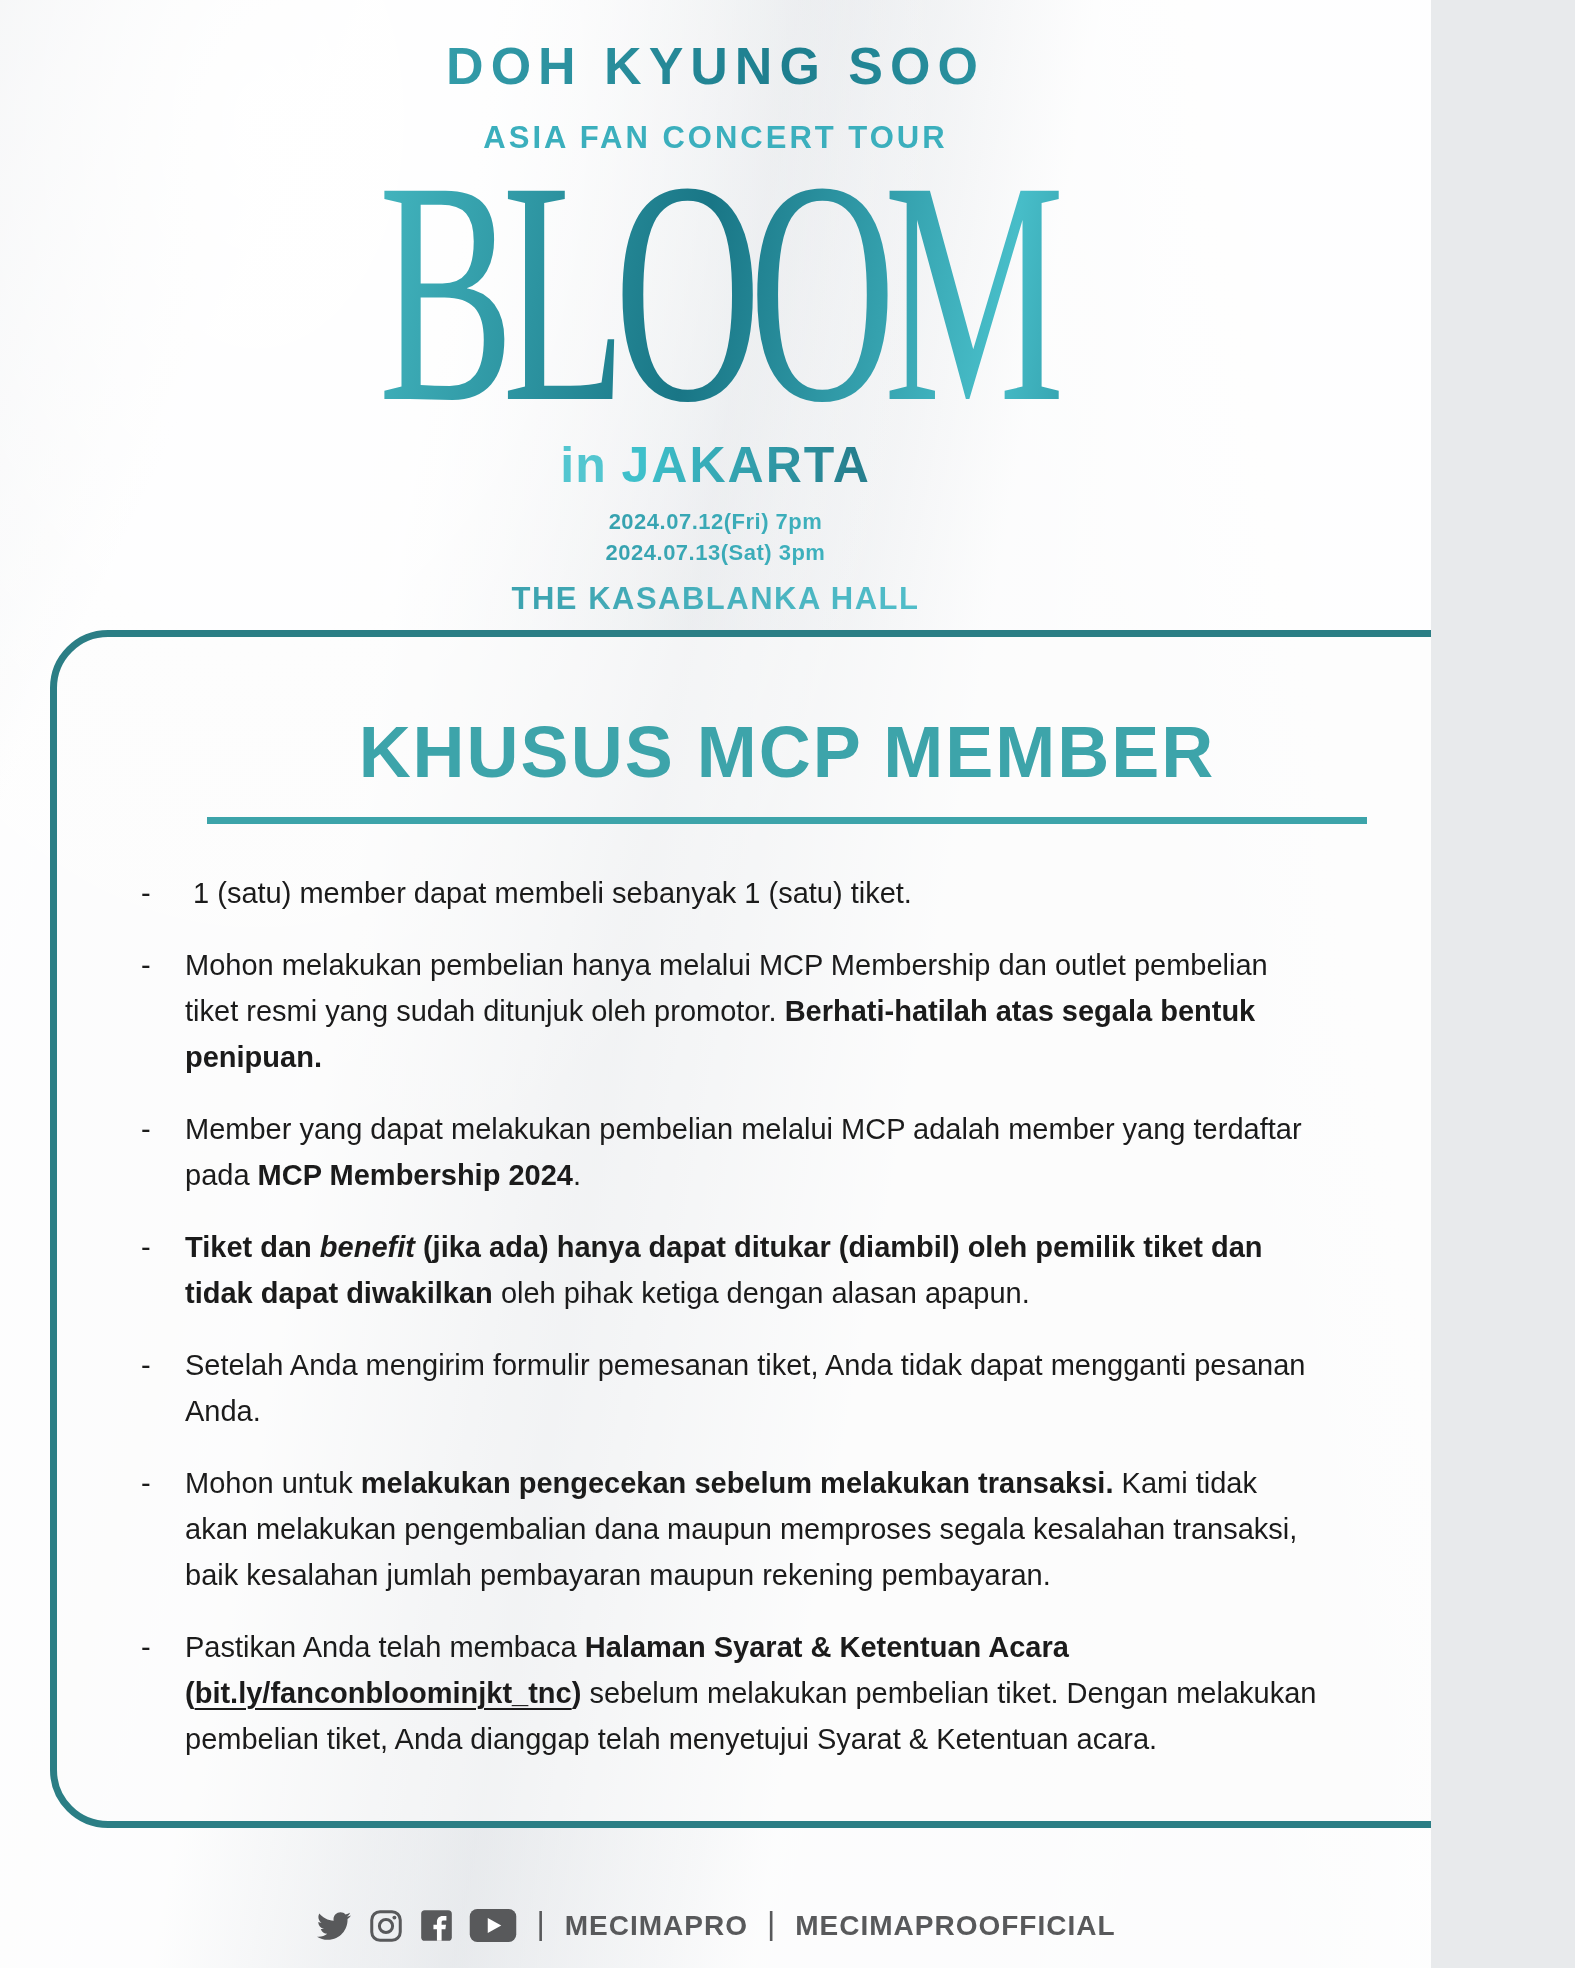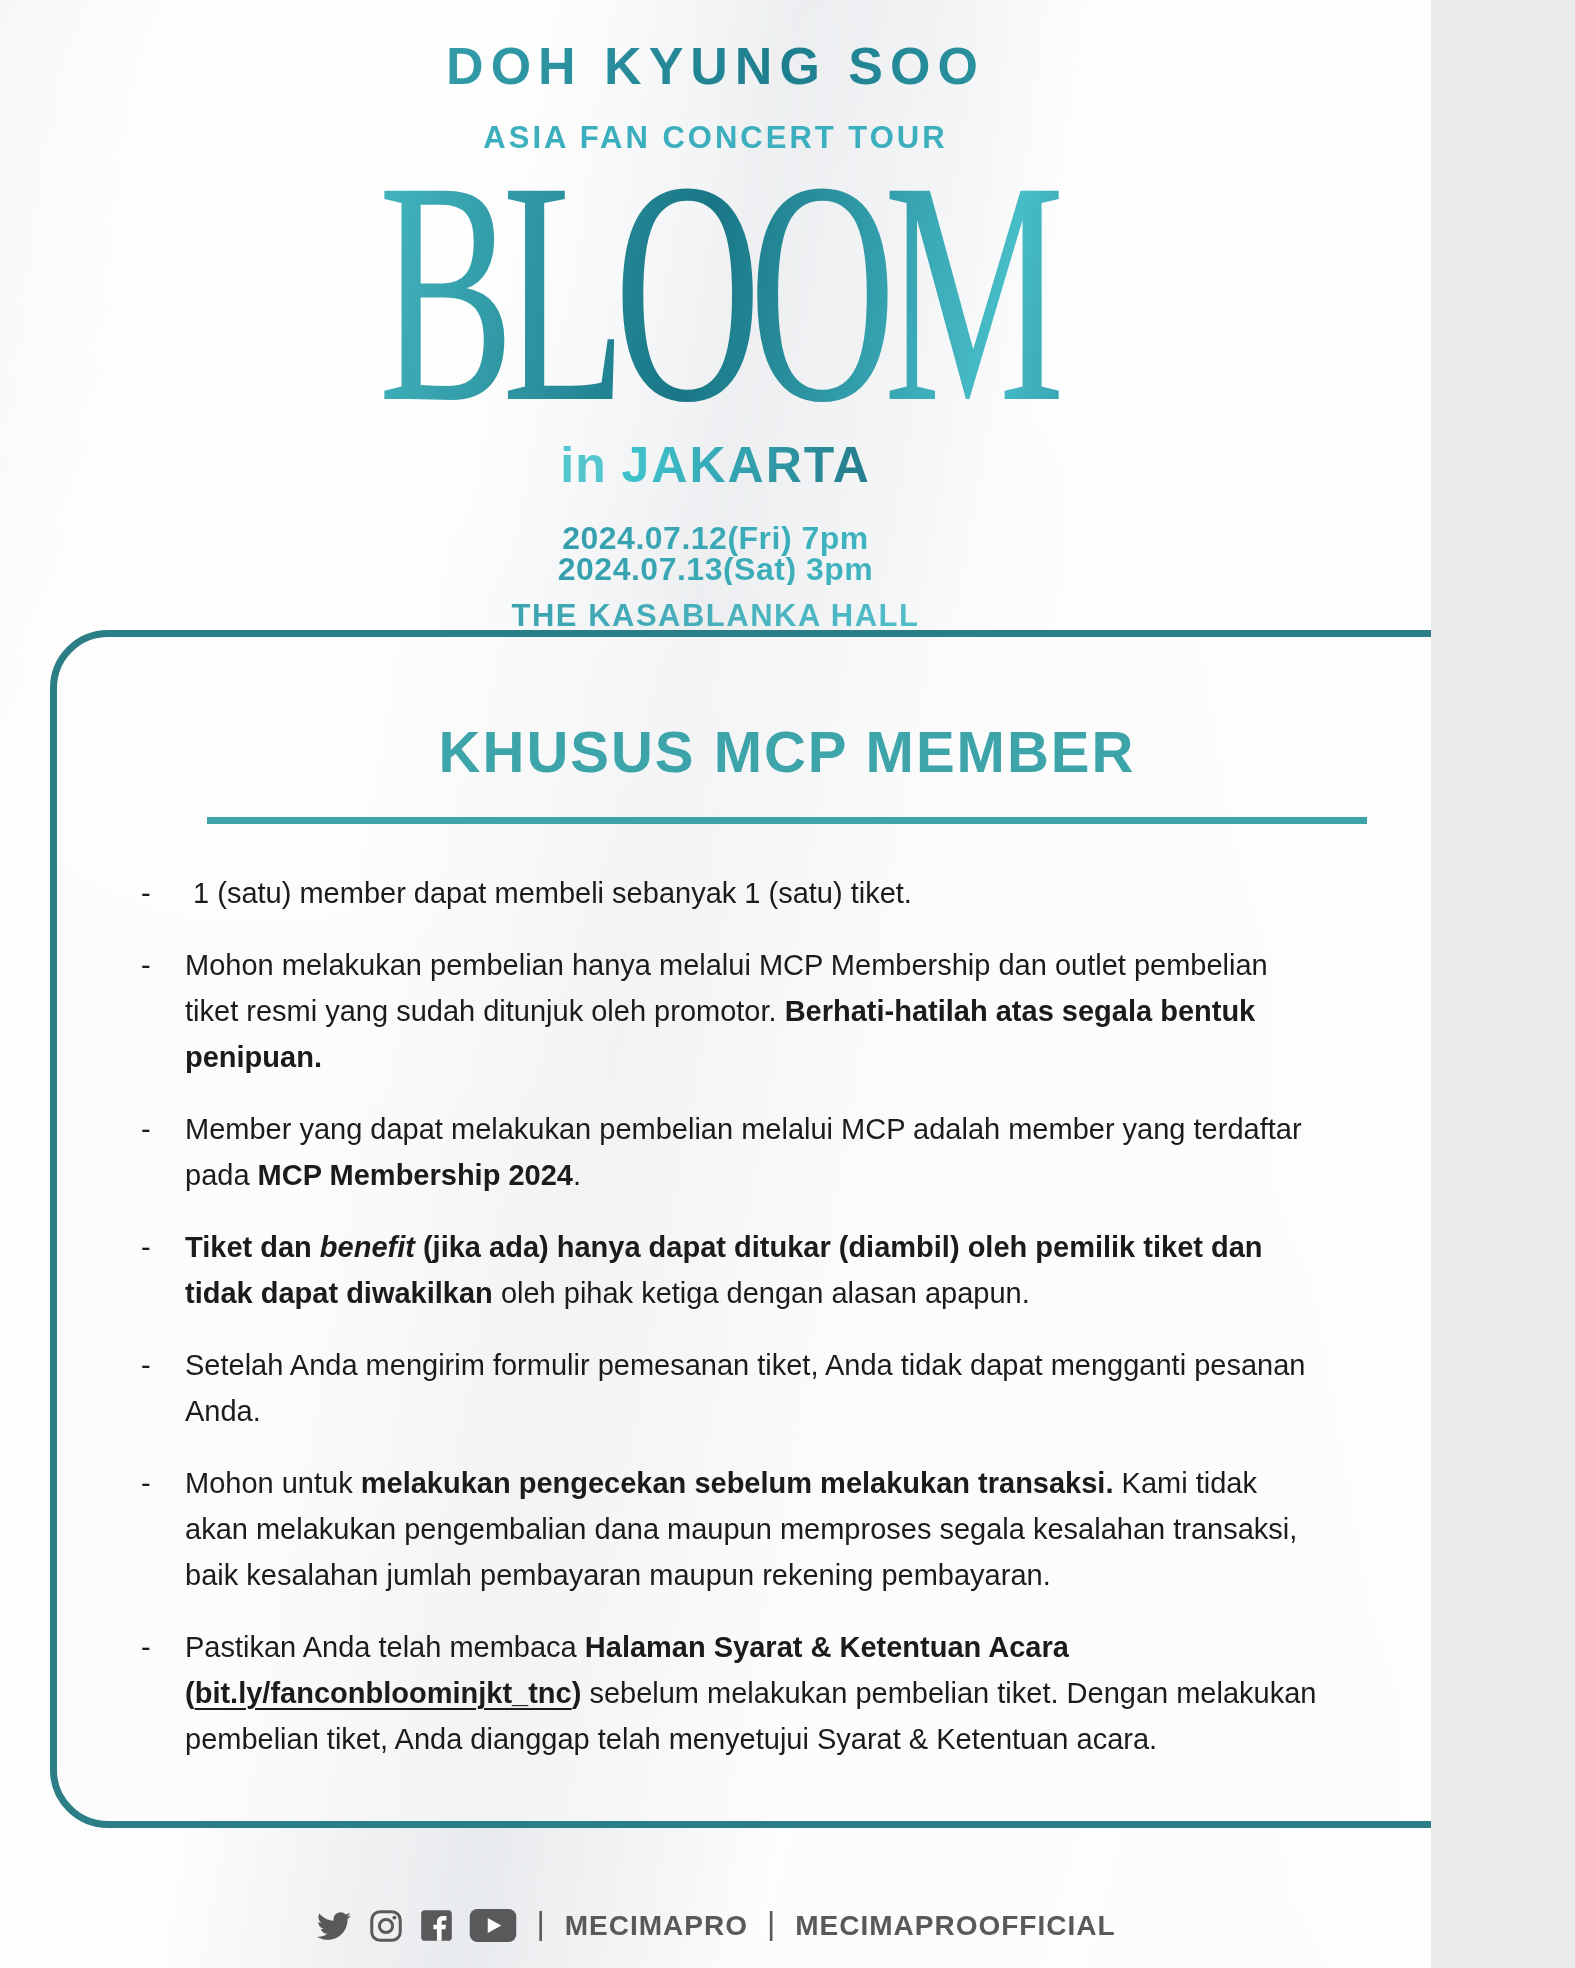--- a/index.html
+++ b/index.html
@@ -38,22 +38,22 @@
     color:#2a97a6;
     white-space:nowrap;
   }
   .city{
     margin-top:-6px;
     font-size:50px;font-weight:700;letter-spacing:1px;
   }
   .city .prefix{color:#53c6d0;}
   .city .name{color:#2f9dac;letter-spacing:2px;}
   .dates{
-    margin-top:29px;
-    font-size:32px;font-weight:700;line-height:31px;
+    margin-top:12px;
+    font-size:22px;font-weight:700;line-height:31px;
     color:#2d93a2;letter-spacing:.5px;
   }
   .venue{
     margin-top:13px;
     font-size:31px;font-weight:700;letter-spacing:1.5px;
     color:#44b3c1;
   }
   @supports ((-webkit-background-clip:text) or (background-clip:text)){
     .artist{background:linear-gradient(100deg,#49b9c3 8%,#1d7e8e 55%,#3fb0bb 90%);-webkit-background-clip:text;background-clip:text;color:transparent;}
     .bloom{background:linear-gradient(105deg,#4cc3cb 5%,#197686 48%,#47bdc8 80%,#1d808f 100%);-webkit-background-clip:text;background-clip:text;color:transparent;}
@@ -64,21 +64,21 @@
   
   .rules-card{
     position:absolute;left:50px;top:630px;
     width:1474px;height:1198px;box-sizing:border-box;
     border:7px solid #2b7e85;border-radius:58px;
     padding:70px 66px 0 66px;
     background:rgba(251,252,252,.5);
   }
   .rules-title{
     margin:0;text-align:center;
-    font-size:58px;line-height:90px;font-weight:800;
+    font-size:72px;line-height:90px;font-weight:800;
     letter-spacing:2px;color:#3da4aa;
   }
   .title-underline{
     width:1160px;height:7px;margin:20px auto 0;
     background:#3da4aa;
   }
   .rules{margin-top:46px;padding:0 6px 0 18px;}
   .rule{
     display:flex;margin-bottom:26px;
     font-size:29px;line-height:46px;color:#1b1b1b;

